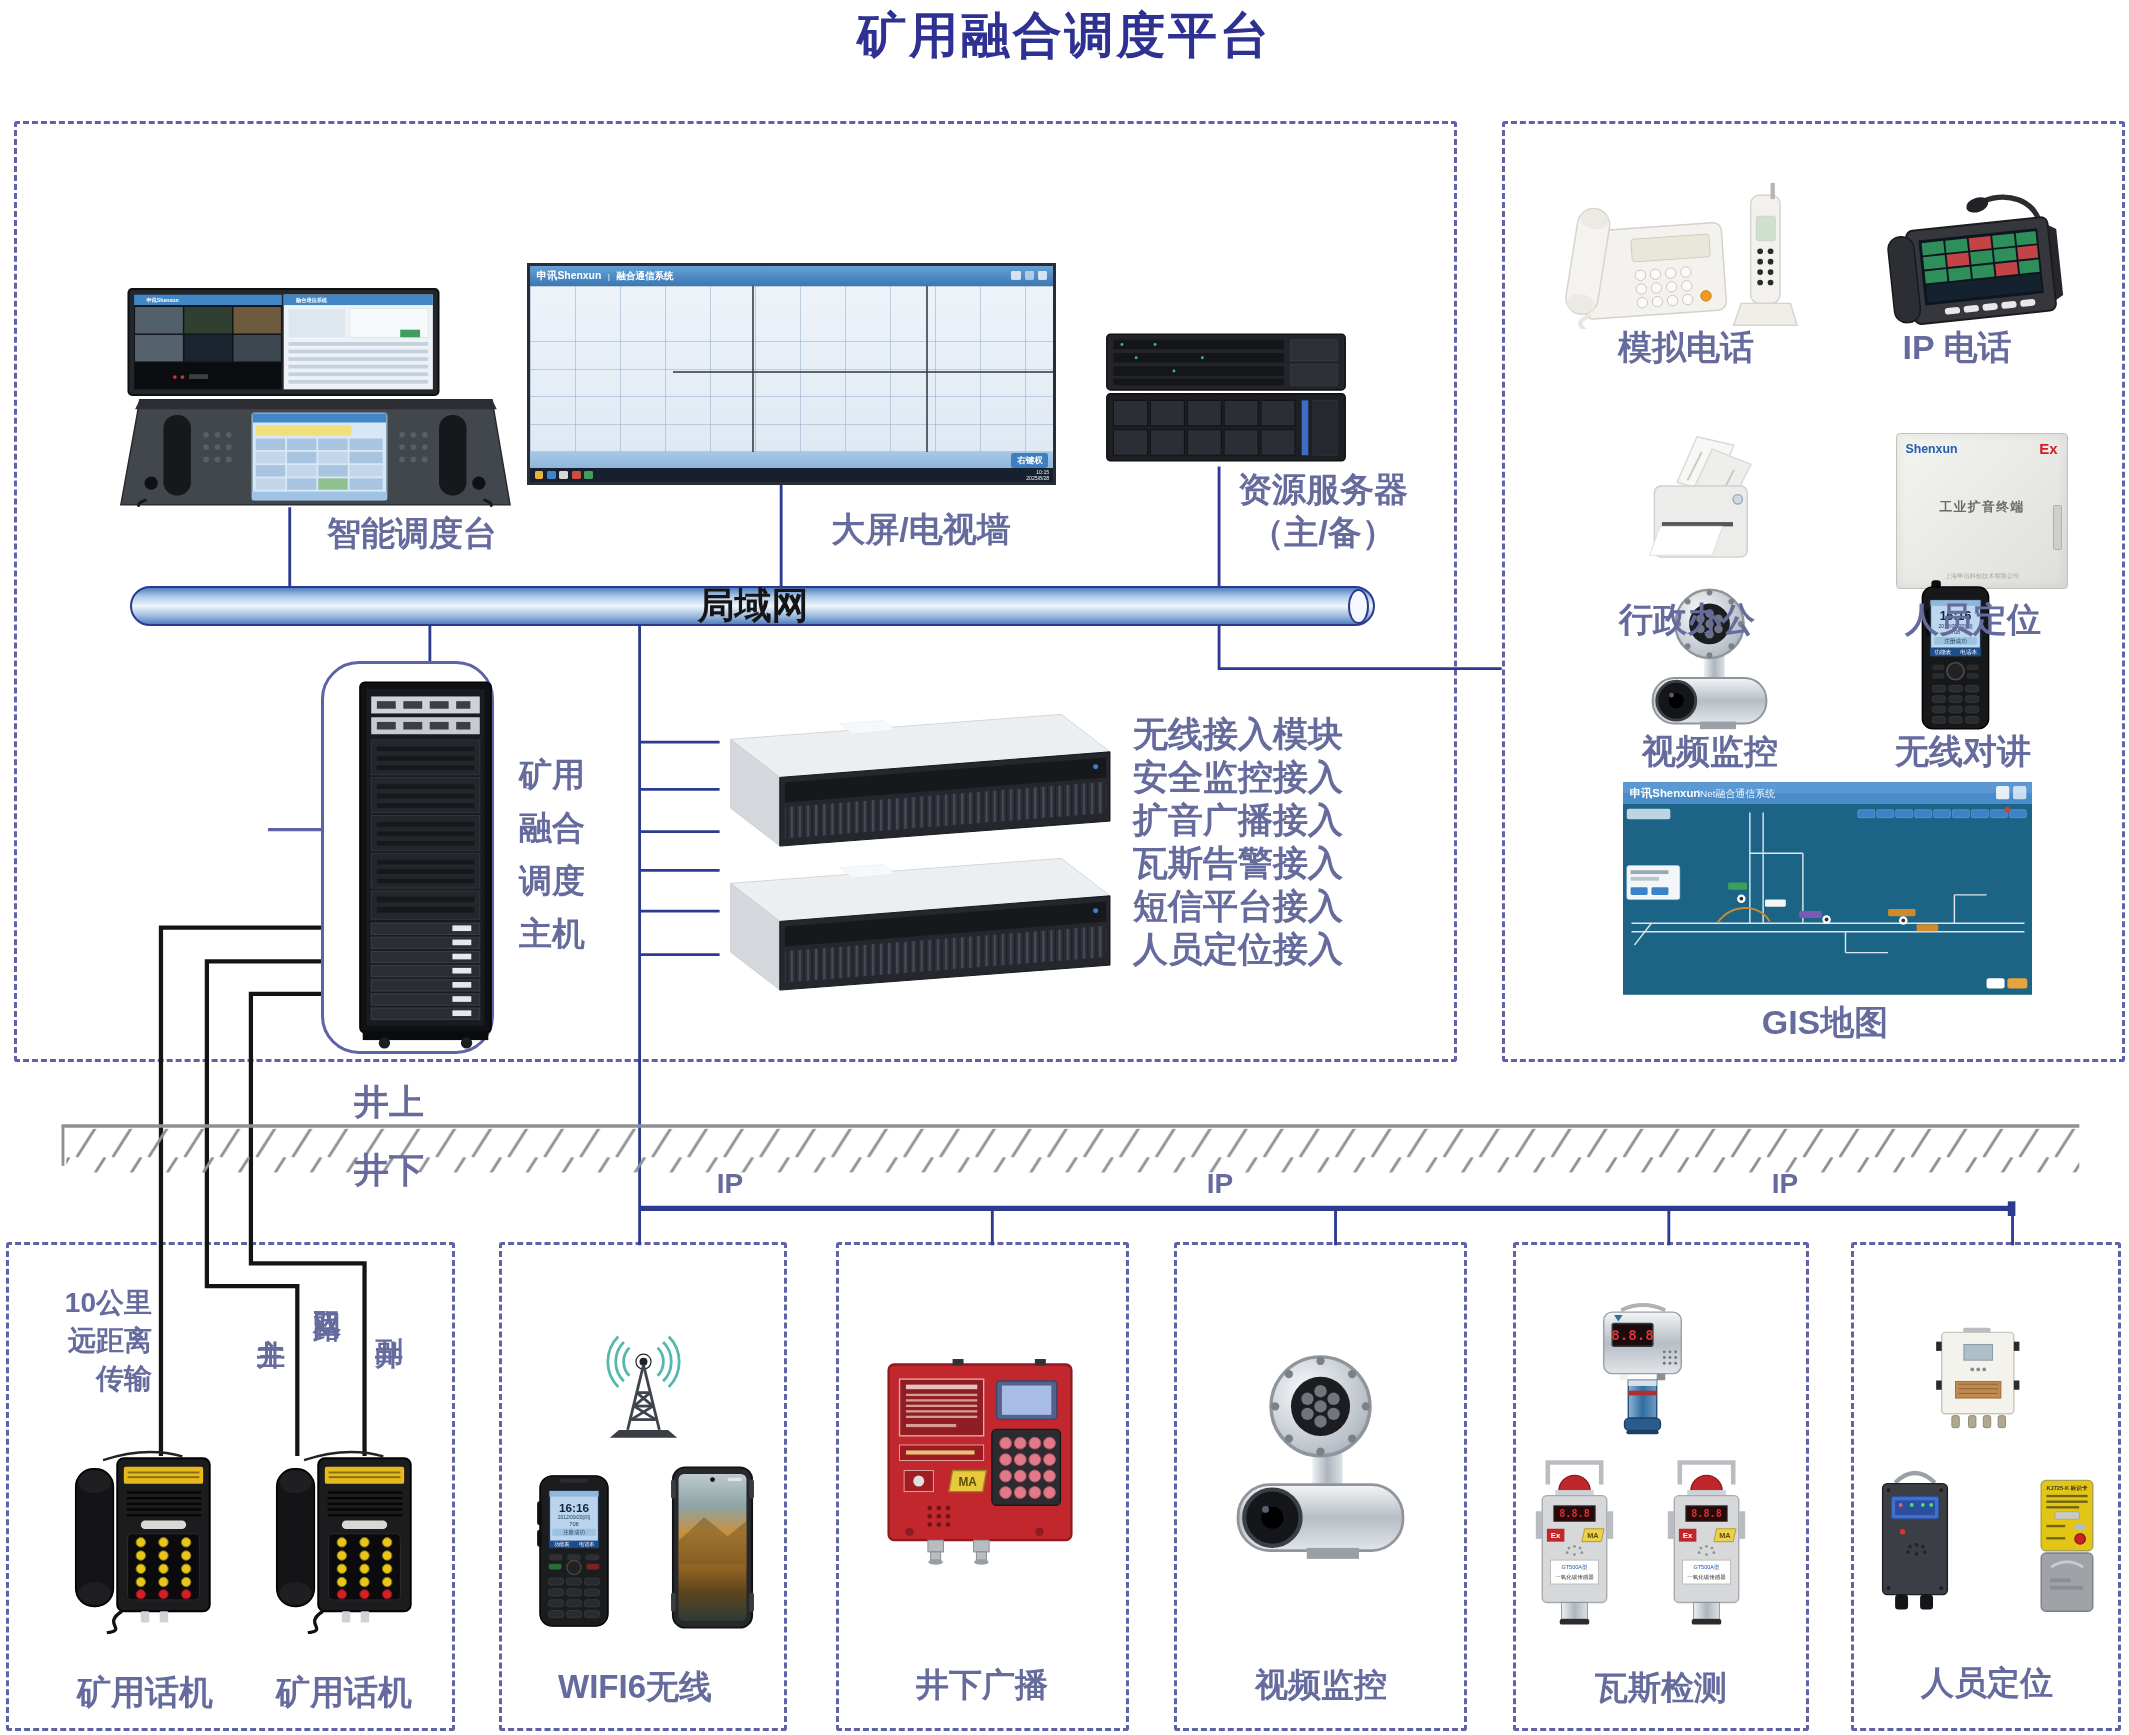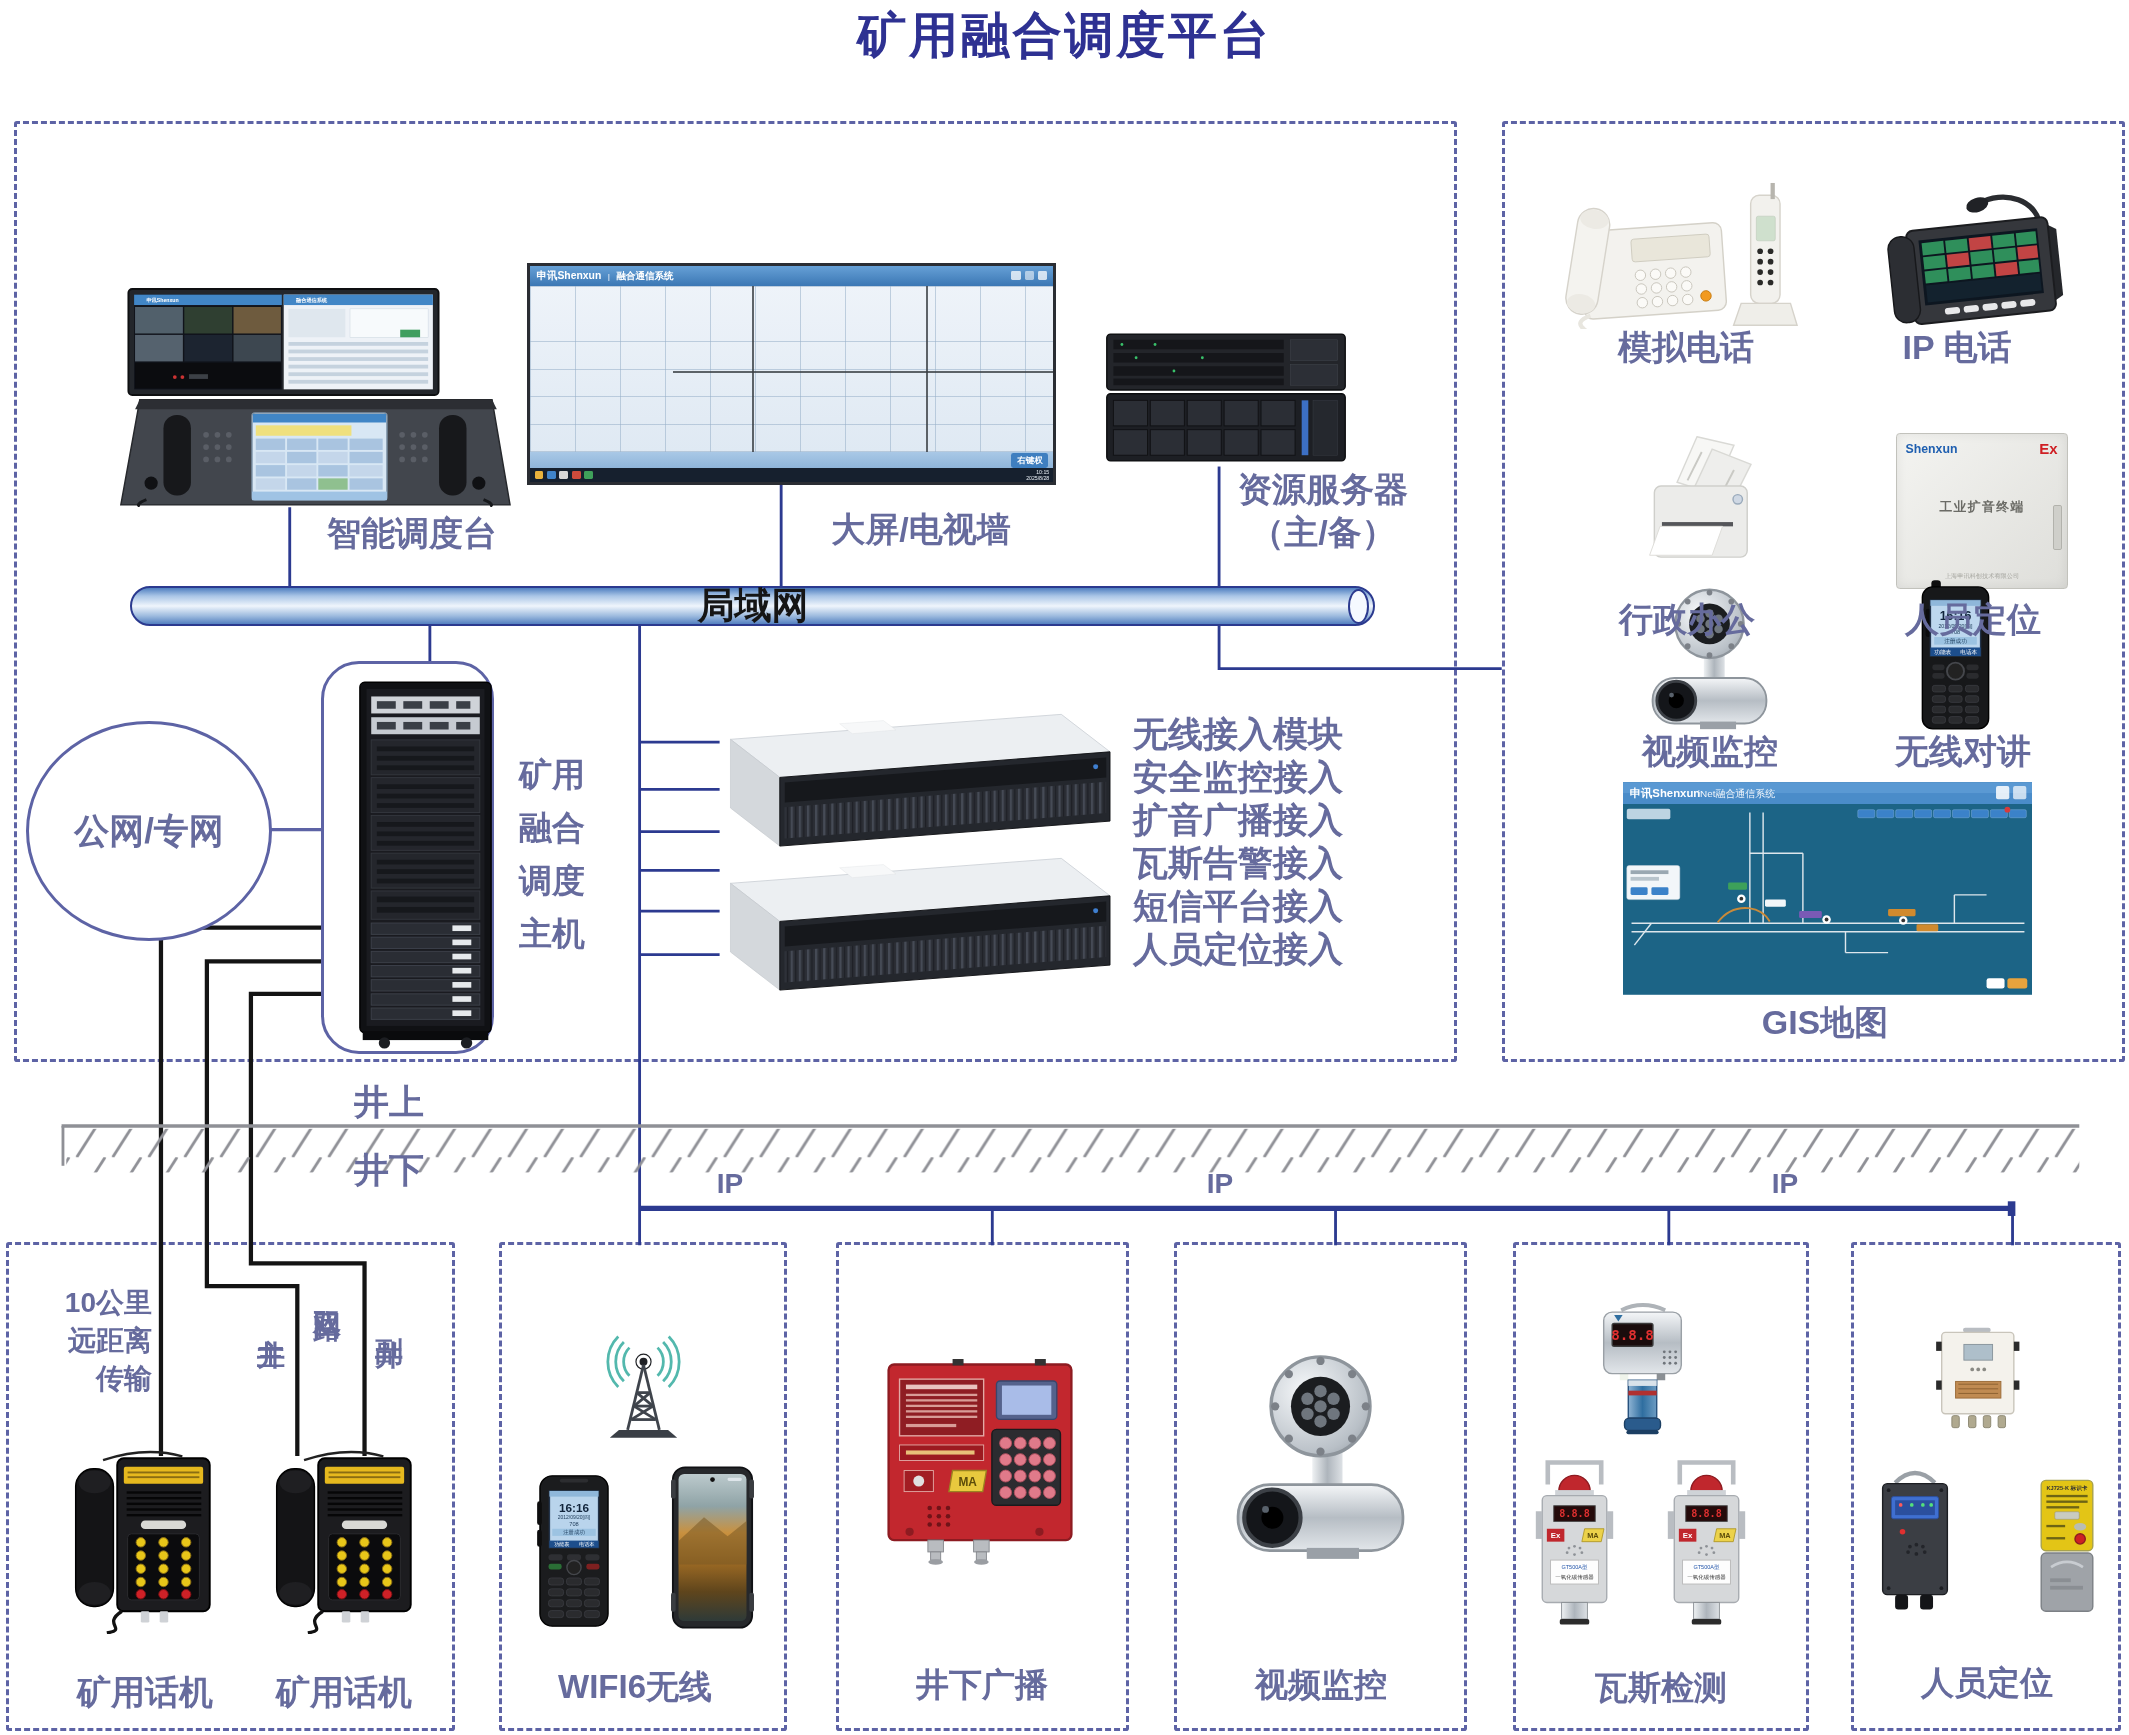--- a/index.html
+++ b/index.html
@@ -135,23 +135,20 @@
       <line x1="130" y1="2378" x2="4392" y2="2378" stroke="#8f9096" stroke-width="7"></line>
       <line x1="133" y1="2378" x2="133" y2="2462" stroke="#8f9096" stroke-width="6"></line>
       <rect x="140" y="2384" width="4252" height="92" fill="url(#hatchP)"></rect>
     </g>
   </svg>
 
   <div class="pipe" style="left:130px;top:586px;width:1241px;height:36px;"></div>
   <div class="pipecap" style="left:1348px;top:589px;width:17px;height:31px;"></div>
   <div class="lbl" style="left:753px;top:587px;font-size:37px;color:#151515;z-index:4;transform:translateX(-50%);">局域网</div>
 
-  <div class="ell" style="left:26px;top:721px;width:240px;height:214px;">
-    <span class="lbl" style="position:static;font-size:35px;">公网/专网</span>
-  </div>
 
   <div class="rackbox" style="left:321px;top:661px;width:173px;height:393px;"></div>
   <svg class="dev" style="left:358px;top:680px;" width="135" height="369" viewBox="0 0 286 780">
     <rect x="4" y="4" width="278" height="742" rx="10" fill="#101114" stroke="#000" stroke-width="3"></rect>
     <rect x="18" y="18" width="250" height="714" fill="#1a1b20"></rect>
     <rect x="28" y="34" width="230" height="36" fill="#cfd3d8"></rect>
     <rect x="28" y="78" width="230" height="36" fill="#c6cbd1"></rect>
     <g fill="#3a3f46">
       <rect x="40" y="44" width="40" height="16"></rect>
         <rect x="96" y="44" width="40" height="16"></rect>

